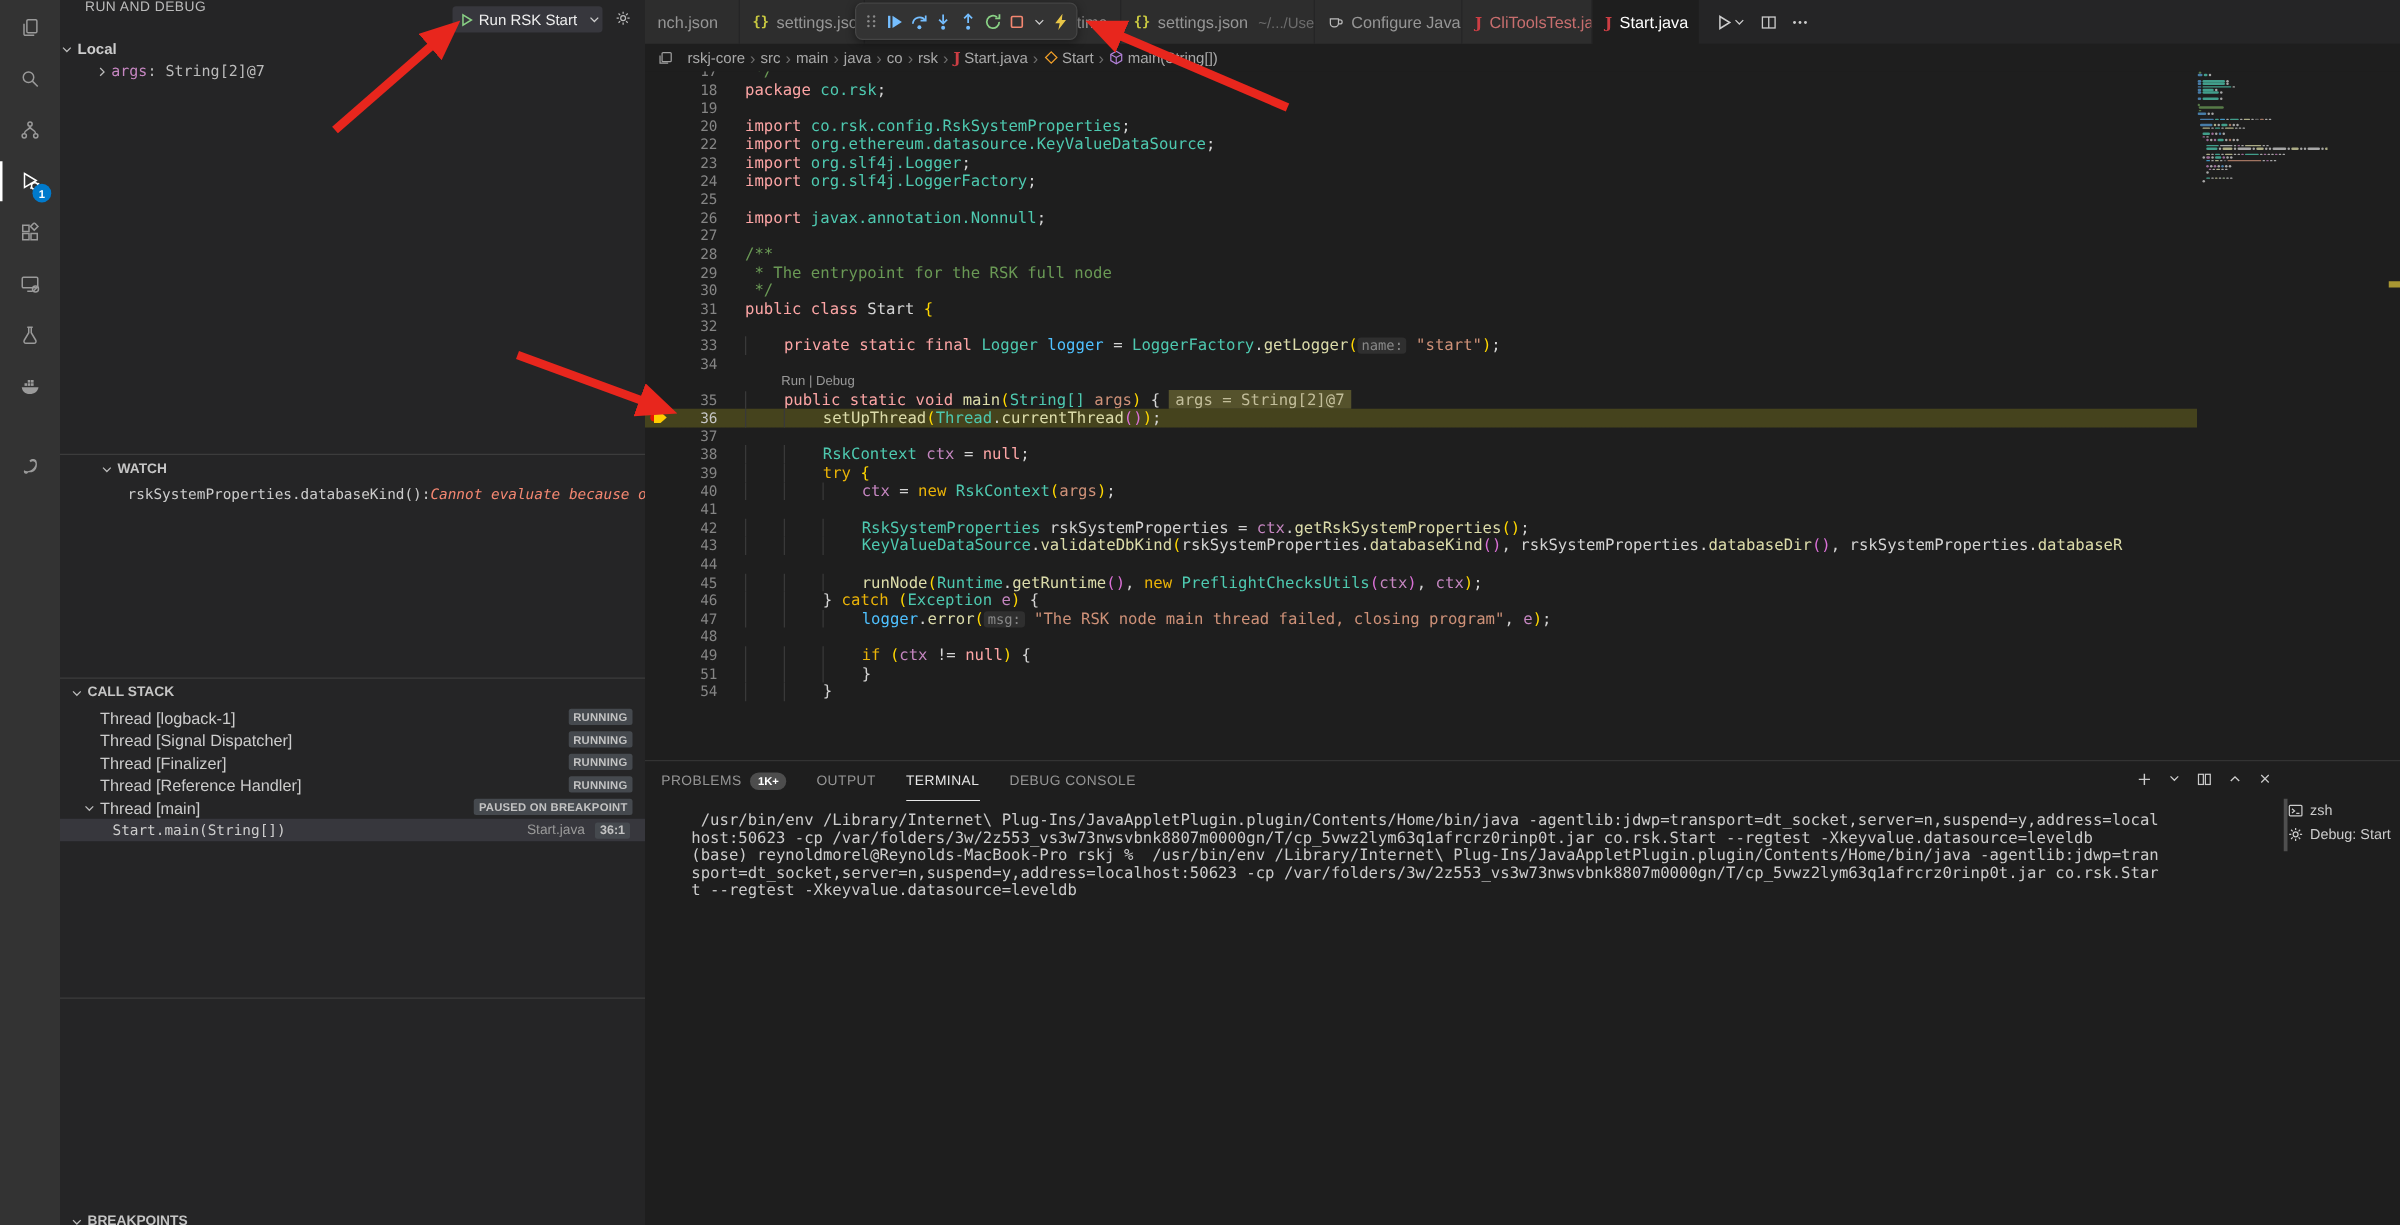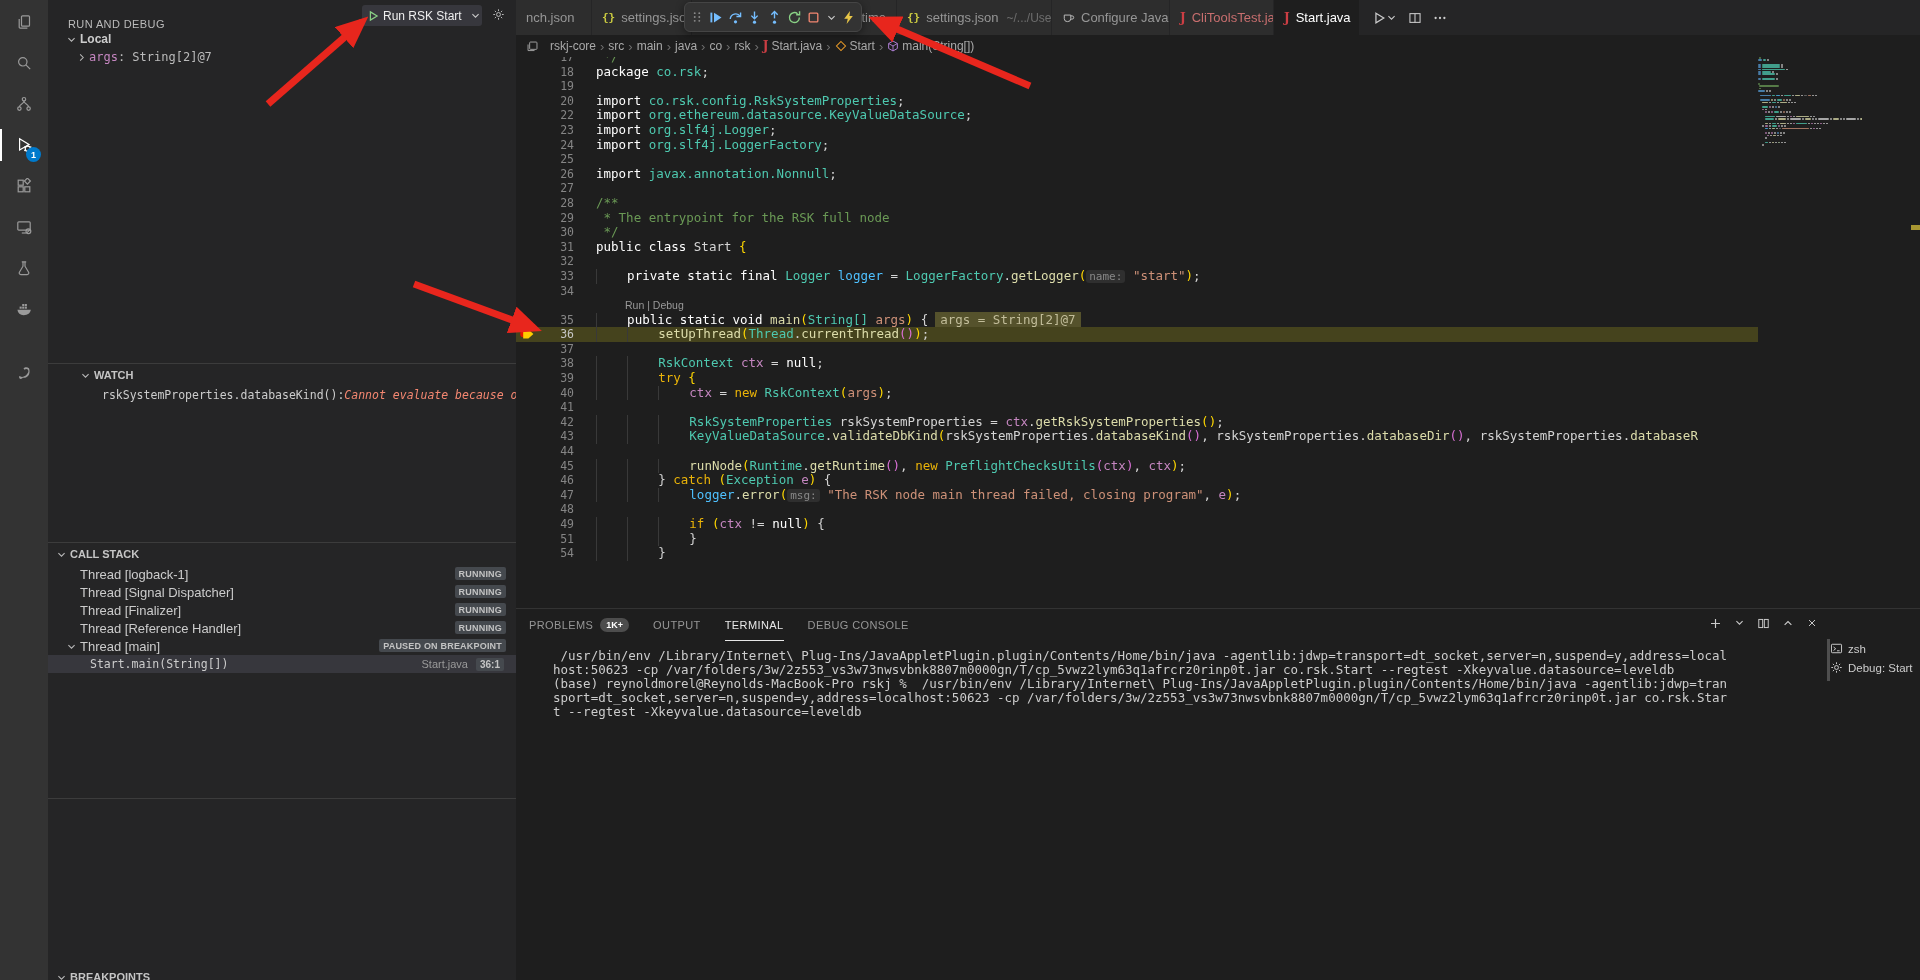--- a/index.html
+++ b/index.html
@@ -7,21 +7,21 @@
     font-family:"Liberation Sans",sans-serif;position:relative;color:#ccc}
   svg{display:block}
   
   .activitybar{position:absolute;left:0;top:0;width:48px;height:980px;background:#333333;z-index:5}
   .ab-item{position:relative;width:48px;height:38px;display:flex;align-items:center;justify-content:center;cursor:pointer}
   .ab-item.active::before{content:"";position:absolute;left:0;top:3px;bottom:3px;width:2px;background:#fff}
   .ab-badge{position:absolute;right:7px;bottom:2px;min-width:15px;height:15px;border-radius:50%;
     background:#007acc;color:#fff;font-size:9px;display:flex;align-items:center;justify-content:center;font-weight:bold}
   
   .sidebar{position:absolute;left:48px;top:0;width:468px;height:980px;background:#252526;z-index:4;overflow:hidden}
-  .sb-head{position:absolute;left:0;top:0;right:0;height:30px;display:flex;align-items:flex-end}
+  .sb-head{position:absolute;left:0;top:0;right:0;height:30px;display:flex;align-items:flex-start}
   .sb-title{font-size:11px;color:#bbb;letter-spacing:.4px;margin-left:20px}
   .runbtn{position:absolute;left:314px;top:5px;width:120px;height:21px;background:#37373d;border-radius:3px;
     display:flex;align-items:center;padding:0 5px;gap:4px;cursor:pointer}
   .runbtn .lbl{font-size:12px;color:#eee;white-space:nowrap}
   .runbtn .sep{width:1px;height:13px;background:#555;margin-left:auto}
   .sb-gear{position:absolute;left:444px;top:8px;cursor:pointer}
   .sec-sep{position:absolute;left:0;right:0;height:1px;background:#3c3c3c}
   .sec-head{display:flex;align-items:center;gap:3px;height:22px;font-size:11px;font-weight:bold;color:#c5c5c5;padding-left:8px}
   .row{position:relative;height:18px;display:flex;align-items:center;font-size:13px;color:#ccc;white-space:nowrap}
   .badge{position:absolute;right:10px;top:2px;background:#45494e;border-radius:2px;color:#c3c3c3;
@@ -52,21 +52,21 @@
   
   .code{position:absolute;left:516px;top:57px;right:0;height:551px;overflow:hidden;z-index:2}
   .codewrap{margin-top:-7px;position:relative}
   .crow{position:relative;height:14.6px;line-height:14.6px;white-space:pre}
   .crow.cur{background:linear-gradient(to right,#45431d 1242px,transparent 1242px)}
   .gut{position:absolute;left:0;width:58px;text-align:right;color:#858585;font-size:11.5px;font-family:"DejaVu Sans Mono",monospace}
   .cur .gut{color:#c6c6c6}
   .ctext{position:absolute;left:80px;font-size:12.5px;font-family:"DejaVu Sans Mono",monospace}
   .lens{position:absolute;left:109px;font-size:10.5px;color:#999;font-family:"Liberation Sans",sans-serif;cursor:pointer}
   .ig{display:inline-block;border-left:1px solid #393939}
-  .tk-pln{color:#d4d4d4}.tk-kw{color:#ffffff}.tk-ctl{color:#eab308}.tk-typ{color:#4ec9b0}.tk-met{color:#dcdcaa}
+  .tk-pln{color:#d4d4d4}.tk-kw{color:#fca5a5}.tk-ctl{color:#eab308}.tk-typ{color:#4ec9b0}.tk-met{color:#dcdcaa}
   .tk-str{color:#ce9178}.tk-cmt{color:#6a9955}.tk-var{color:#c586c0}.tk-arg{color:#ce9178}.tk-fld{color:#4fc1ff}
   .tk-num{color:#b5cea8}.tk-par{color:#ffd700}.tk-par2{color:#da70d6}
   .tk-inlay{background:#2f2f2f;color:#888;border-radius:3px;padding:0 3px;font-size:11px}
   .dbgchip{background:#55522c;color:#c2bd9a;padding:0 5px;margin-left:7px}
   .pausedicon{position:absolute;left:4px;top:1px}
   
   .minimap{position:absolute;left:1242px;top:0;width:104px;height:551px;overflow:hidden}
   .mmrow{position:absolute;display:flex;gap:1px;height:1.7px}
   .mmseg{height:1.7px;border-radius:1px;opacity:.75}
   .ruler{position:absolute;right:0;top:0;width:9px;height:551px}
@@ -194,21 +194,21 @@
         </span>
     </div>
     <span class="sb-gear" id="sb-gear">
         <svg width="13" height="13" viewBox="0 0 16 16" fill="none" stroke="#bbb" stroke-width="1.2">
           <circle cx="8" cy="8" r="2.4"></circle>
           <path d="M8 1.6v2.2M8 12.2v2.2M1.6 8h2.2M12.2 8h2.2M3.5 3.5l1.6 1.6M10.9 10.9l1.6 1.6M12.5 3.5l-1.6 1.6M5.1 10.9l-1.6 1.6"></path>
         </svg>
       </span>
   </div>
   <div id="sec-variables" style="position: absolute; top: 30px; left: 0px; right: 0px;">
-<div class="row" style="padding-left:18px;font-weight:bold;font-size:12px">
+<div class="row" style="font-weight:bold;font-size:12px">
         <svg width="11" height="11" viewBox="0 0 16 16" fill="none" stroke="#bbb" stroke-width="1.2">
           <path d="M3.5 6l4.5 4.5L12.5 6" stroke-width="1.5"></path>
         </svg>
         <span style="margin-left:3px">Local</span>
       </div>
       <div class="row mono" style="padding-left: 28px; font-size: 12px;">
         <svg width="11" height="11" viewBox="0 0 16 16" fill="none" stroke="#bbb" stroke-width="1.2">
           <path d="M6 3.5L10.5 8 6 12.5" stroke-width="1.5"></path>
         </svg>
         <span style="color:#c586c0;margin-left:2px">args</span>

